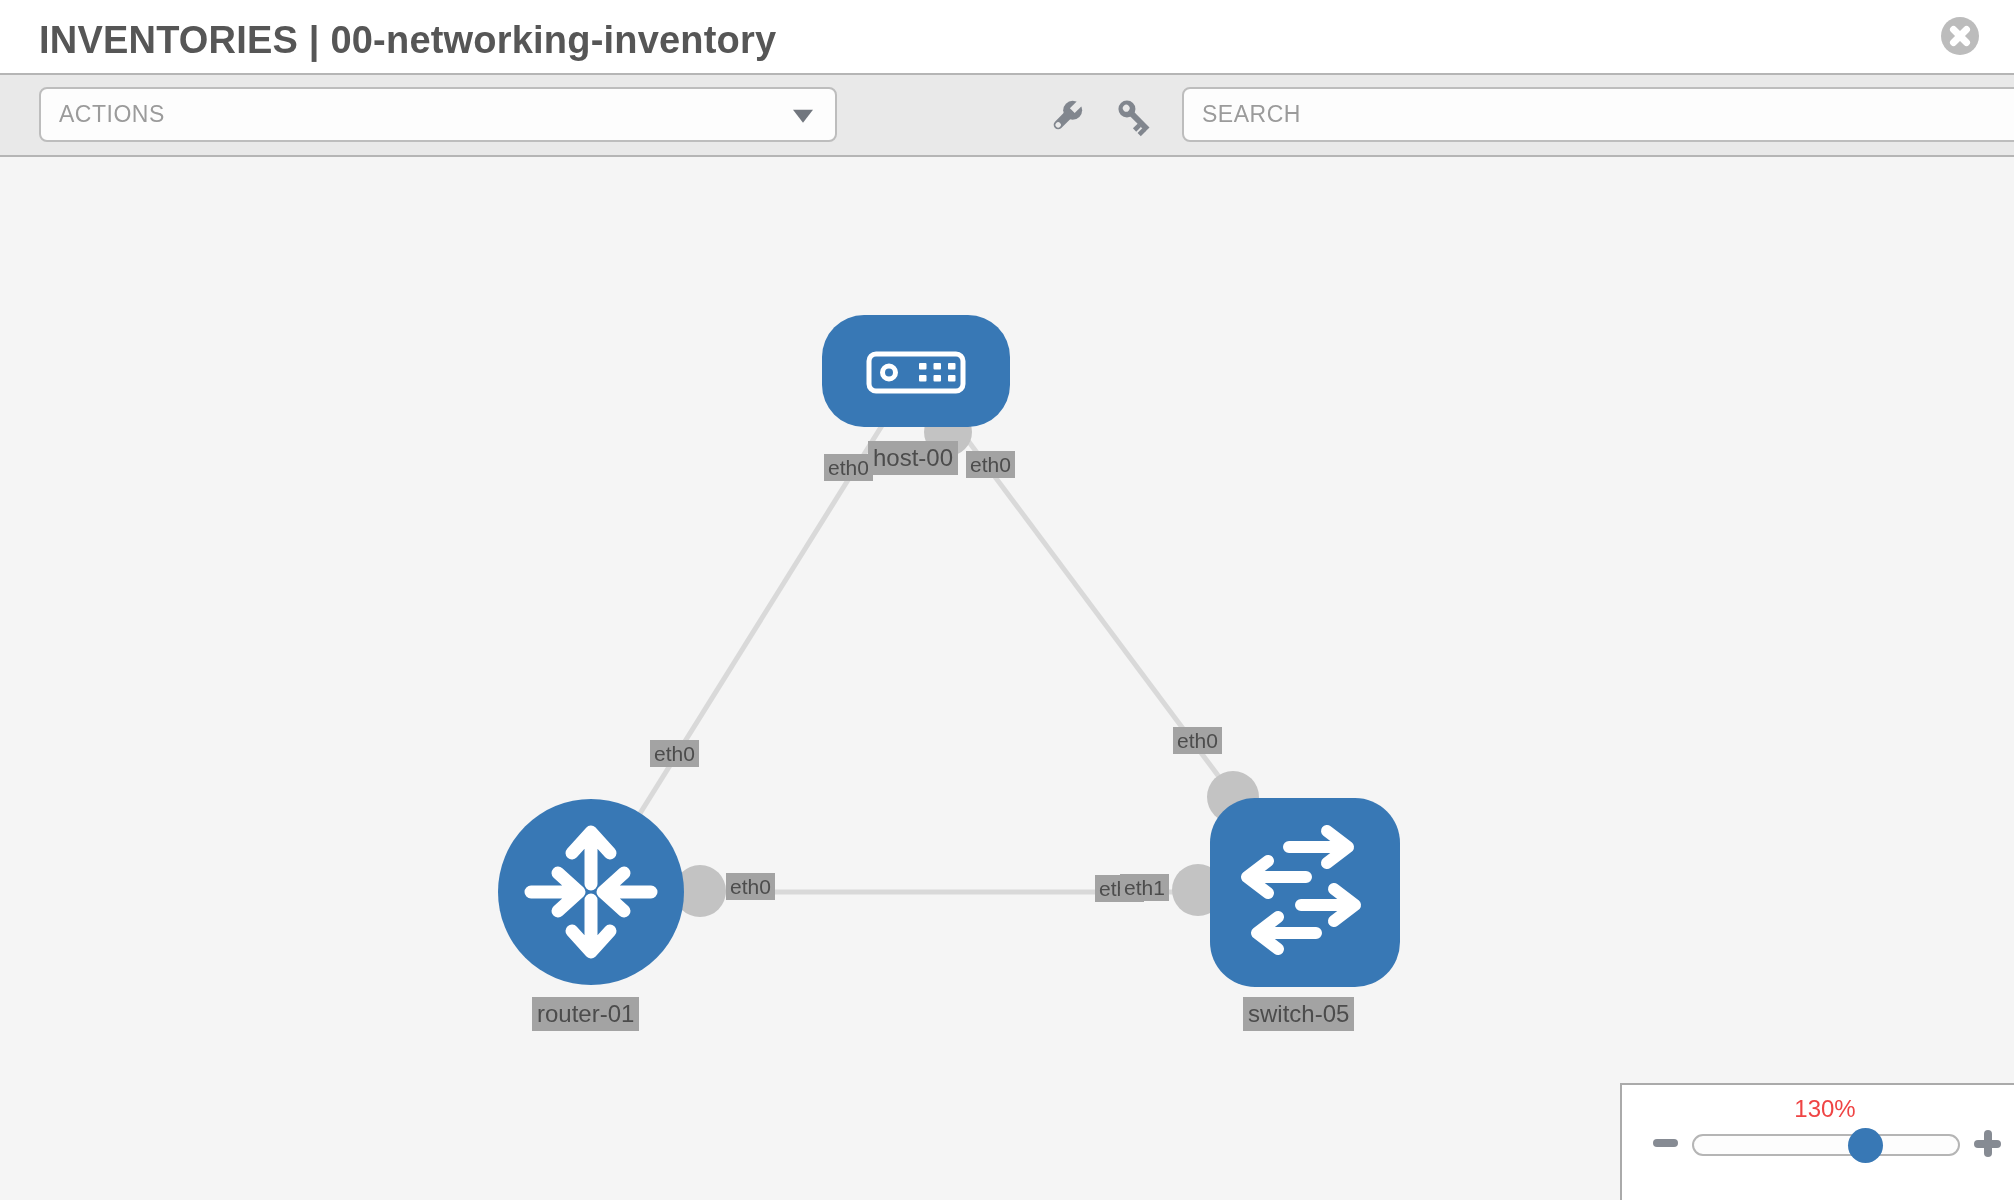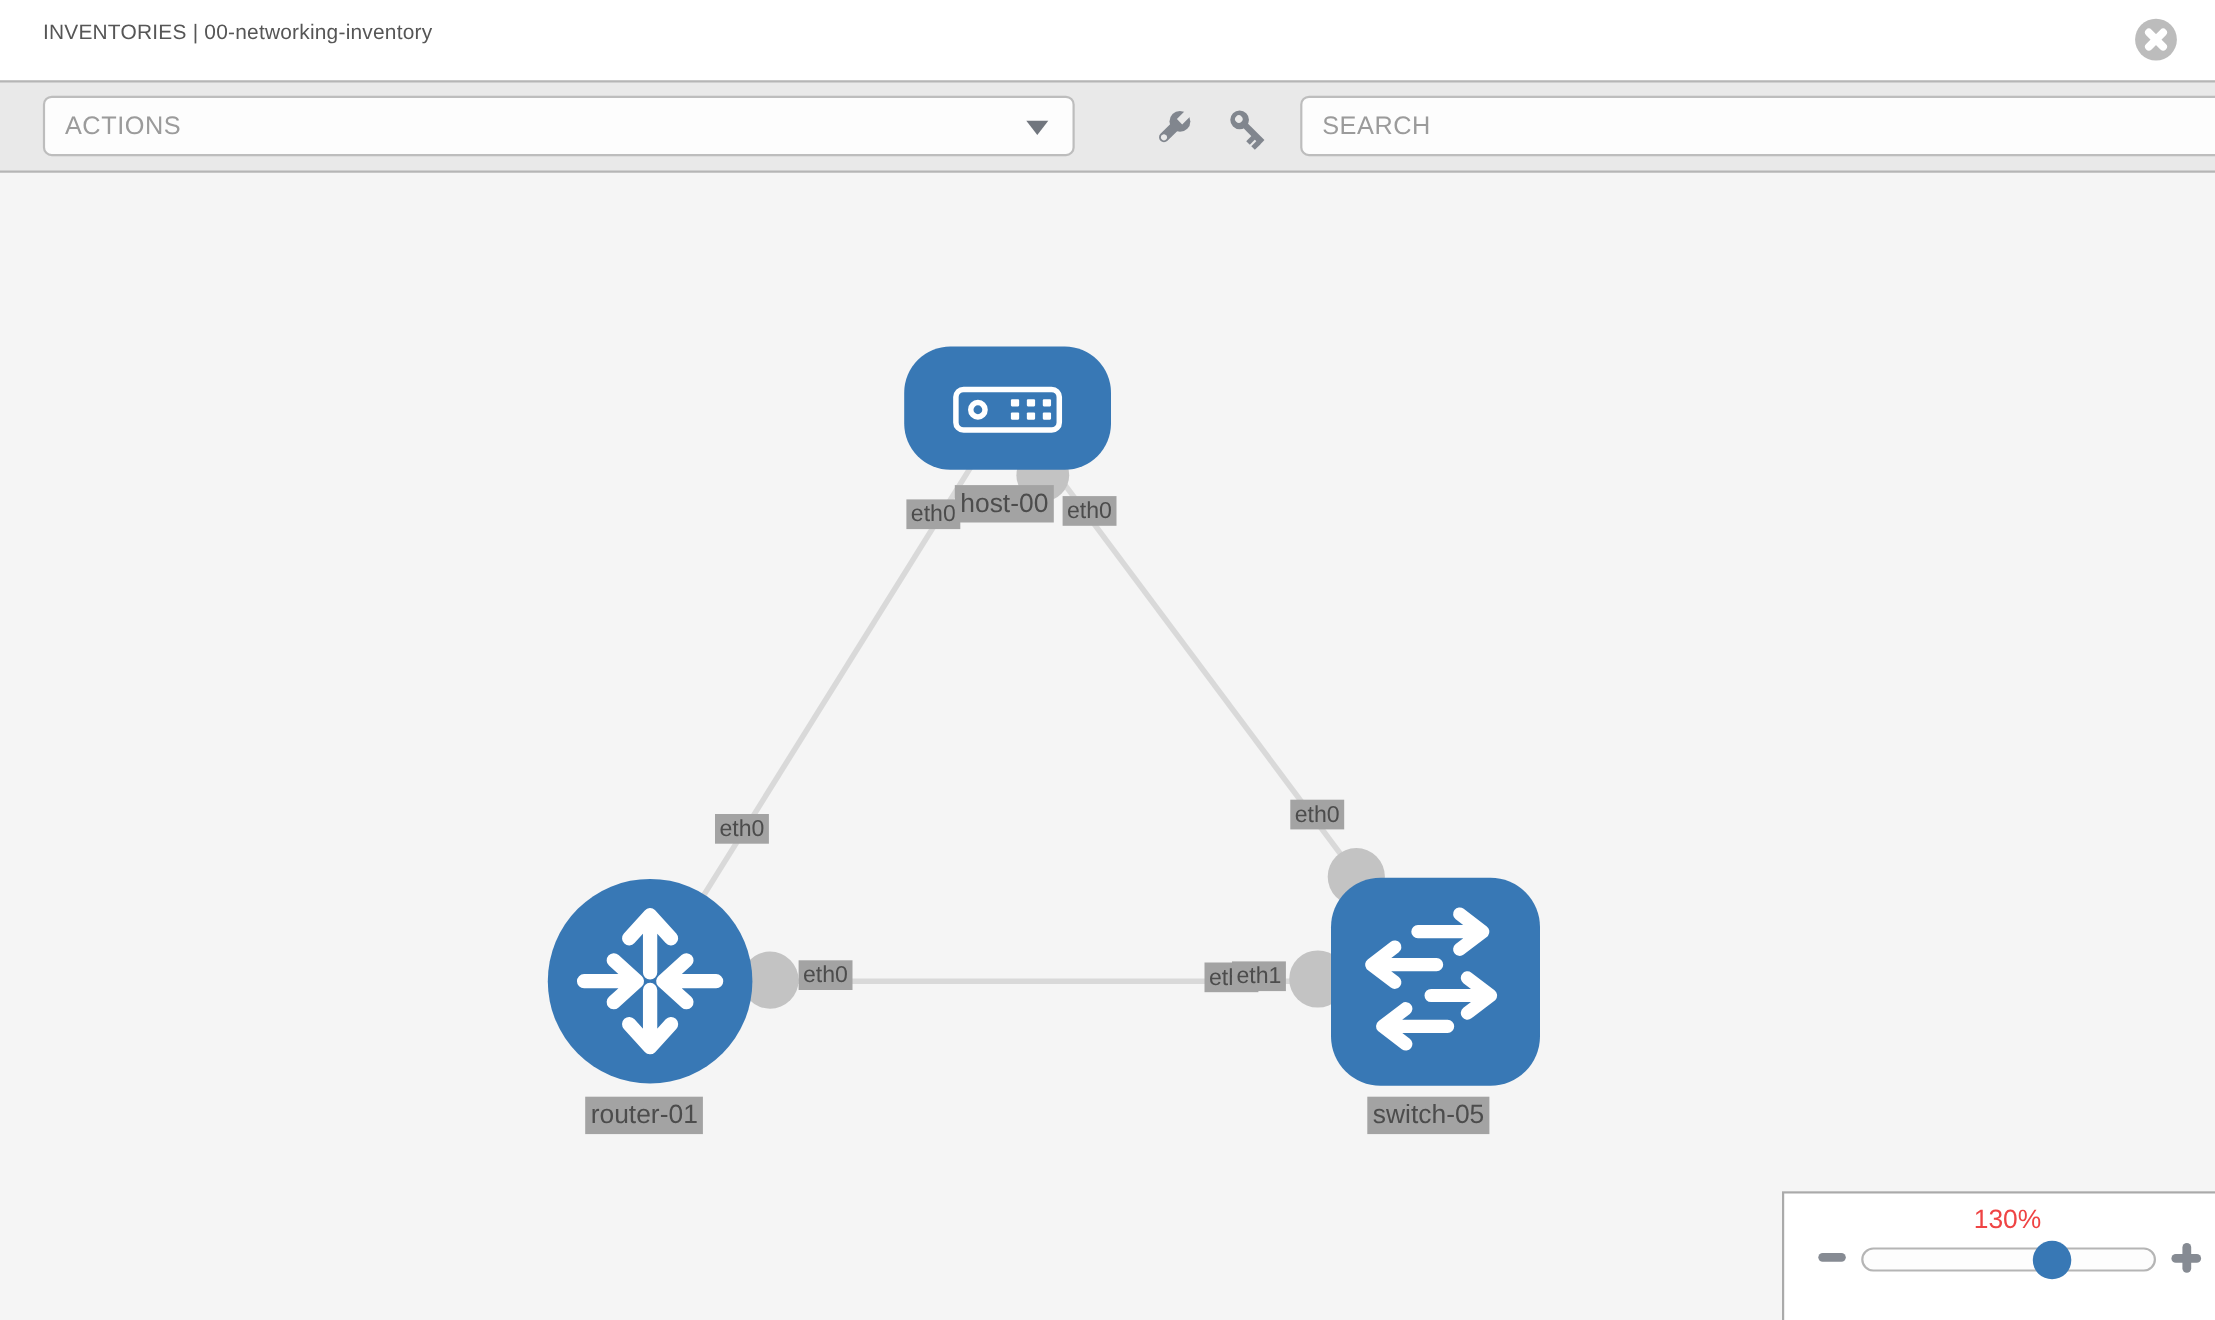--- a/index.html
+++ b/index.html
@@ -13,33 +13,33 @@
     --label-text:#4c4c4c;
     --placeholder-gray:#9b9b9b;
   }
   *{box-sizing:border-box;margin:0;padding:0}
   html,body{width:2014px;height:1200px;overflow:hidden;background:#fff;
     font-family:"Liberation Sans",sans-serif;}
   #app{position:relative;width:2014px;height:1200px;overflow:hidden}
 
   
   .header{position:absolute;left:0;top:0;width:100%;height:73px;background:#fff;z-index:20}
-  .page-title{position:absolute;left:39px;top:19px;font-size:19px;font-weight:normal;color:#565656;letter-spacing:.2px}
+  .page-title{position:absolute;left:39px;top:19px;font-size:38px;font-weight:bold;color:#565656;letter-spacing:.2px}
   .close-btn{position:absolute;left:1941px;top:17px;width:38px;height:38px;border-radius:50%;
     background:#bcbcbc;cursor:pointer}
 
   
   .toolbar{position:absolute;left:0;top:73px;width:100%;height:84px;background:var(--toolbar-bg);
     border-top:2px solid var(--border-gray);border-bottom:2px solid var(--border-gray);z-index:20}
   .select-box{position:absolute;top:12px;height:55px;background:#fdfdfd;border:2px solid #bdbdbd;
     border-radius:8px;display:flex;align-items:center;cursor:pointer}
   .select-box .sel-text{margin-left:18px;font-size:23px;color:var(--placeholder-gray);letter-spacing:.5px}
   .caret{position:absolute;right:22px;top:50%;transform:translateY(-40%);width:0;height:0;
     border-left:10px solid transparent;border-right:10px solid transparent;border-top:13px solid #71767e}
-  .actions-box{left:39px;width:938px}
+  .actions-box{left:39px;width:798px}
   .search-box{left:1182px;width:921px}
   .tool-icon-btn{position:absolute;top:19px;width:44px;height:44px;cursor:pointer}
 
   
   .canvas{position:absolute;left:0;top:157px;width:2014px;height:1043px;background:var(--canvas-bg);z-index:1}
   .topo-svg{position:absolute;left:0;top:0;z-index:1}
 
   
   .topo-label{position:absolute;background:#a3a3a3;color:var(--label-text);white-space:nowrap;z-index:5}
   .node-label{font-size:24px;line-height:1.25;padding:2px 5px}

